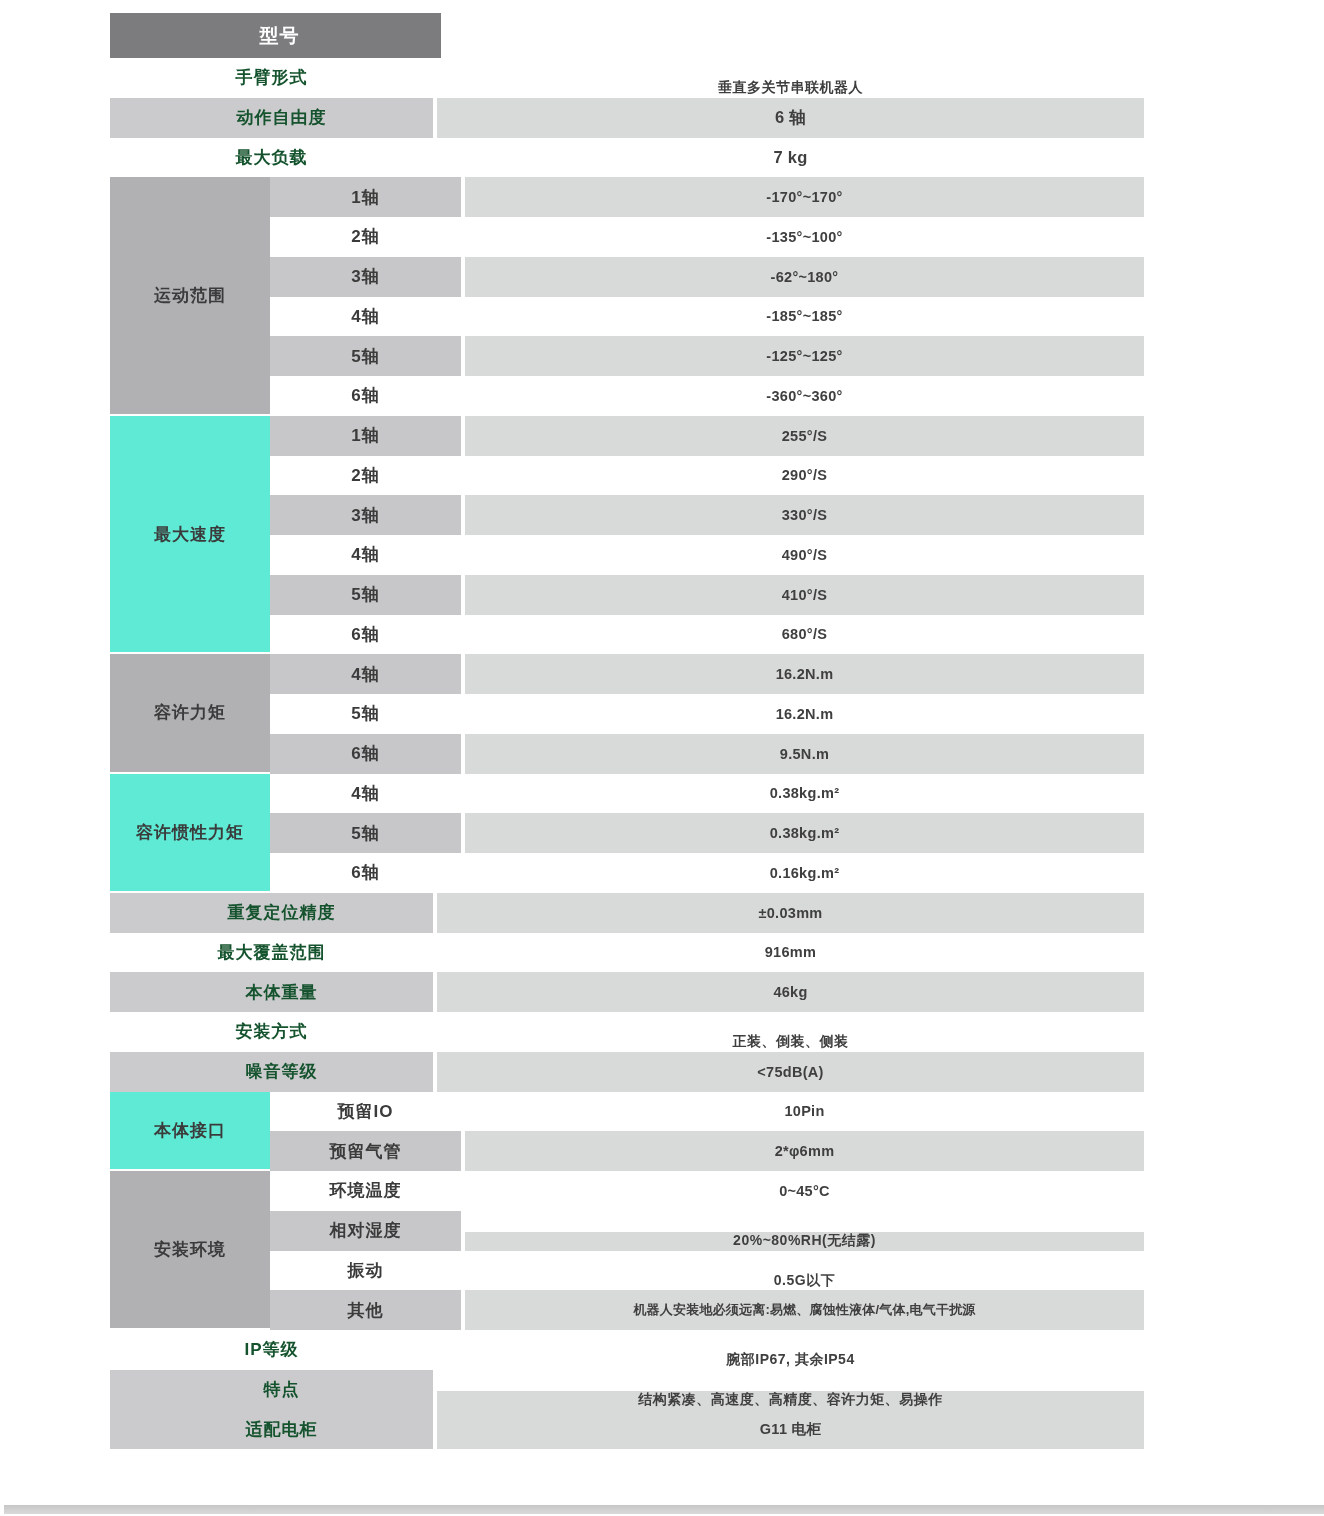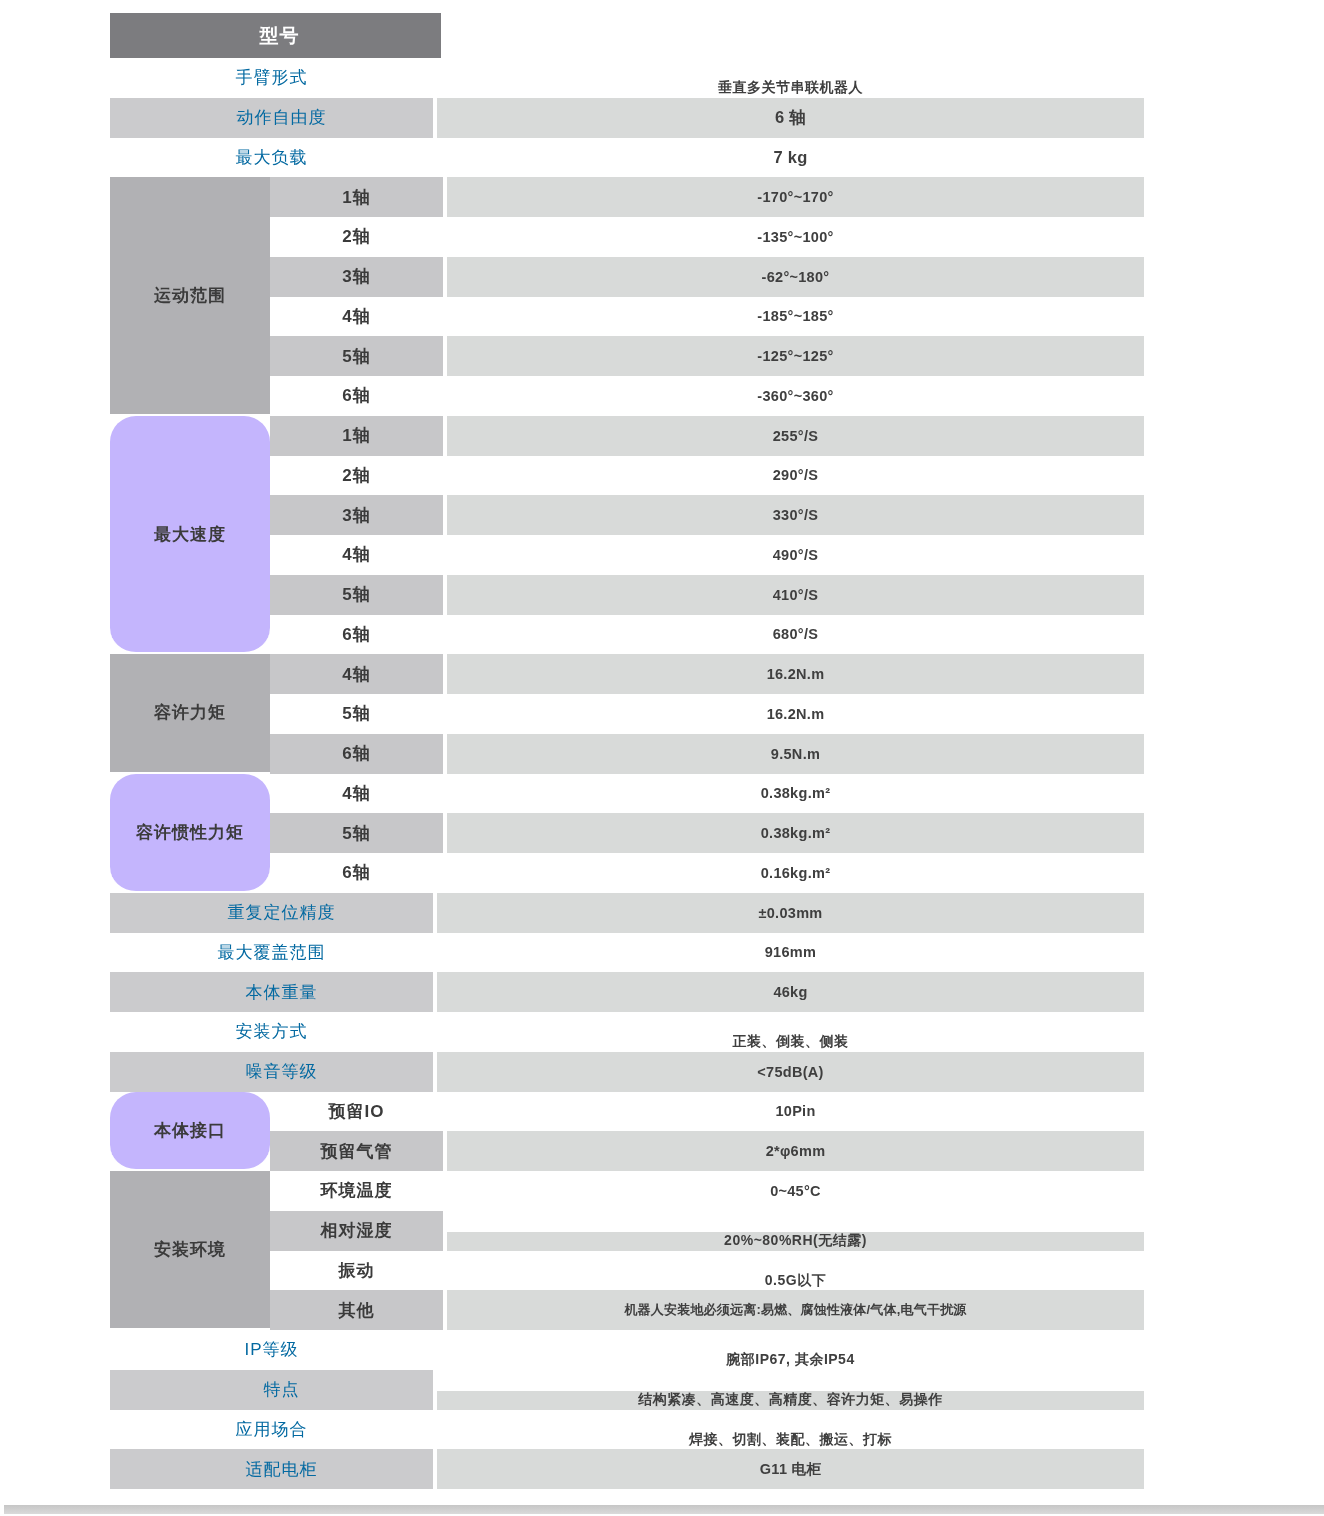--- a/index.html
+++ b/index.html
@@ -16,29 +16,29 @@
   }
   .hdr .hlabel{width:323px;margin-right:4px;}
   .hdr .hvalue{flex:1;}
   .sec{display:flex;}
   .gcell{
     width:160px;display:flex;align-items:center;justify-content:center;
     font-weight:bold;font-size:17px;color:#3b3b3b;letter-spacing:1px;
     border-bottom:2px solid #ffffff;box-sizing:border-box;
   }
   .gcell.dark{background:#b1b1b4;}
-  .gcell.light{background:#c4b5fd;border-radius:26px;}
+  .gcell.light{background:#5eead4;}
   .gitems{flex:1;display:flex;flex-direction:column;}
   .row{display:flex;height:39.75px;}
   .cell{display:flex;align-items:center;justify-content:center;box-sizing:border-box;}
   .label{
-    width:323px;margin-right:4px;font-weight:normal;font-size:17px;color:#0369a1;letter-spacing:1px;
+    width:323px;margin-right:4px;font-weight:bold;font-size:17px;color:#14532d;letter-spacing:1px;
   }
   .sublabel{
-    width:173px;margin-right:4px;font-weight:bold;font-size:17px;color:#3b3b3b;letter-spacing:1px;
+    width:191px;margin-right:4px;font-weight:bold;font-size:17px;color:#3b3b3b;letter-spacing:1px;
   }
   .value{flex:1;font-size:14.5px;font-weight:600;color:#3f3f3f;letter-spacing:0.3px;}
   .value.lg{font-size:16.5px;}
   .value.zh{font-size:14px;letter-spacing:0.5px;margin-top:21px;}
   .value.sm{font-size:13px;letter-spacing:0.2px;}
   
   .row.g .label{background:#cbcbcd;padding-left:20px;}
   .row.g .sublabel{background:#c7c7c9;}
   .row.g .value{background:#d8dad9;}
   .row.w .label,.row.w .sublabel,.row.w .value{background:#ffffff;}
@@ -231,24 +231,20 @@
   <div class="row w">
     <div class="cell label">IP等级</div>
     <div class="cell value zh">腕部IP67, 其余IP54</div>
   </div>
 
   <div class="row g">
     <div class="cell label">特点</div>
     <div class="cell value zh">结构紧凑、高速度、高精度、容许力矩、易操作</div>
   </div>
 
-  <div class="row w">
-    <div class="cell label">应用场合</div>
-    <div class="cell value zh">焊接、切割、装配、搬运、打标</div>
-  </div>
 
   <div class="row g">
     <div class="cell label">适配电柜</div>
     <div class="cell value">G11 电柜</div>
   </div>
 
 </div>
 
 <div class="footer-bar"></div>
 

